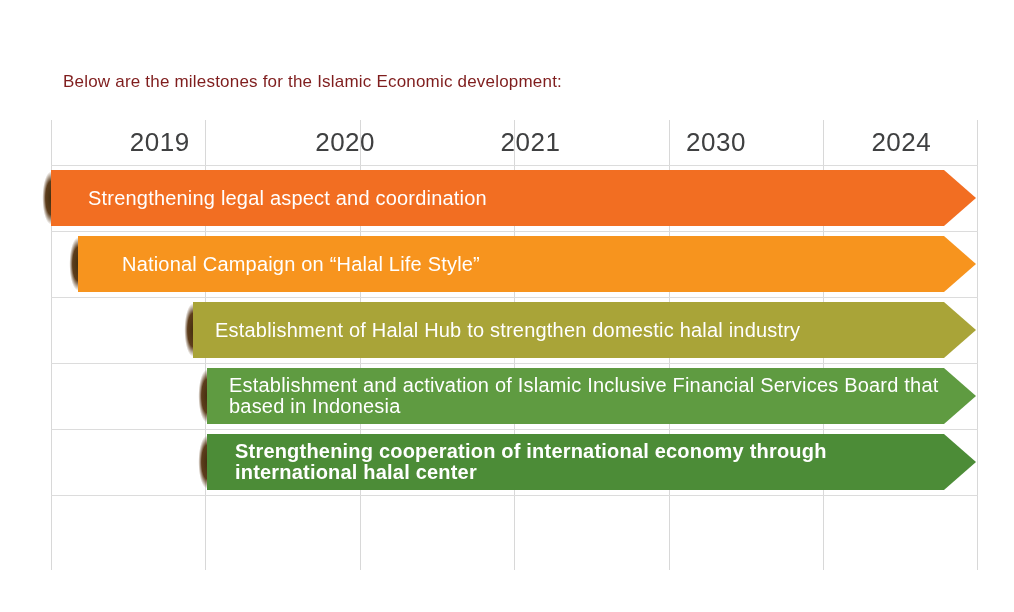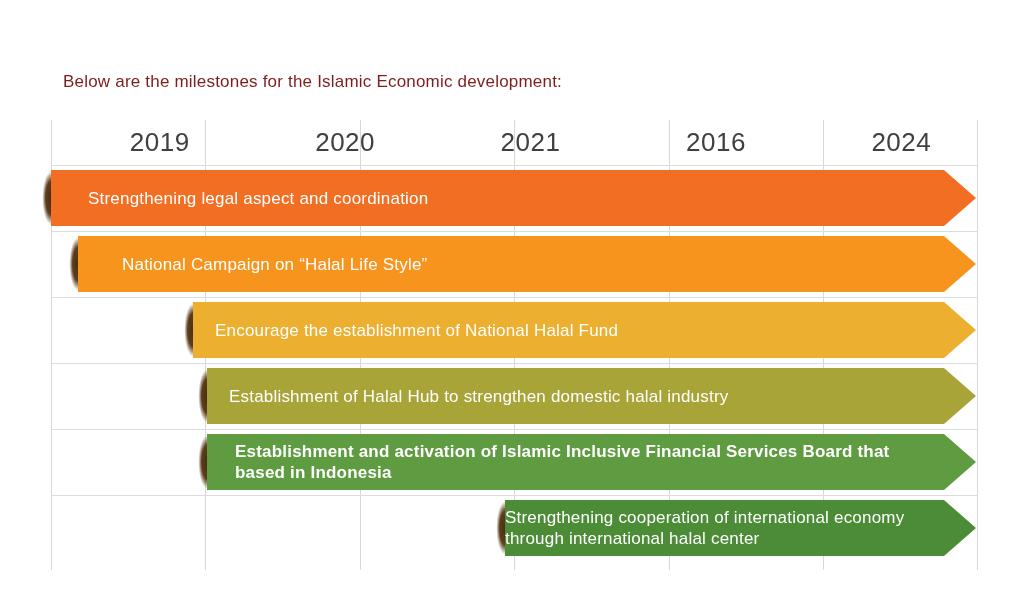--- a/index.html
+++ b/index.html
@@ -30,21 +30,21 @@
     border-radius:50%;z-index:0;
     background:radial-gradient(ellipse closest-side at 50% 50%, #46300f 0%, #5d3d1c 45%, rgba(93,61,28,0) 72%);
   }
   .body{
     position:absolute;left:0;top:0;width:100%;height:100%;z-index:1;
     background:var(--bar-color,#999);
     clip-path:polygon(0 0, calc(100% - 32px) 0, 100% 50%, calc(100% - 32px) 100%, 0 100%);
     display:flex;align-items:center;
   }
   .label{
-    color:#ffffff;font-size:17px;line-height:21px;letter-spacing:.2px;
+    color:#ffffff;font-size:20px;line-height:21px;letter-spacing:.2px;
   }
   
   .row:nth-child(1) .bar{left:0;   width:925px;}
   .row:nth-child(2) .bar{left:27px;width:898px;}
   .row:nth-child(3) .bar{left:142px;width:783px;}
   .row:nth-child(4) .bar{left:156px;width:769px;}
   .row:nth-child(5) .bar{left:156px;width:769px;font-weight:bold;}
   .row:nth-child(6) .bar{left:454px;width:471px;}
   .row:nth-child(1) .label{padding-left:37px;}
   .row:nth-child(2) .label{padding-left:44px;}
@@ -75,46 +75,38 @@
       <div class="hline" style="top:177px;"></div>
       <div class="hline" style="top:243px;"></div>
       <div class="hline" style="top:309px;"></div>
       <div class="hline" style="top:375px;"></div>
     </div>
 
     <div class="year-row">
       <div class="year">2019</div>
       <div class="year">2020</div>
       <div class="year">2021</div>
-      <div class="year">2016</div>
+      <div class="year">2030</div>
       <div class="year">2024</div>
     </div>
 
     <div class="rows">
       <div class="row">
         <div class="bar" style="--bar-color: #F26E22;">
           <div class="fold"></div>
           <div class="body">
             <span class="label">Strengthening legal aspect and coordination</span>
           </div>
         </div>
       </div>
       <div class="row">
         <div class="bar" style="--bar-color: #F7941E;">
           <div class="fold"></div>
           <div class="body">
             <span class="label">National Campaign on “Halal Life Style”</span>
-          </div>
-        </div>
-      </div>
-      <div class="row">
-        <div class="bar" style="--bar-color: #ECAF30;">
-          <div class="fold"></div>
-          <div class="body">
-            <span class="label">Encourage the establishment of National Halal Fund</span>
           </div>
         </div>
       </div>
       <div class="row">
         <div class="bar" style="--bar-color: #A9A438;">
           <div class="fold"></div>
           <div class="body">
             <span class="label">Establishment of Halal Hub to strengthen domestic halal industry</span>
           </div>
         </div>

